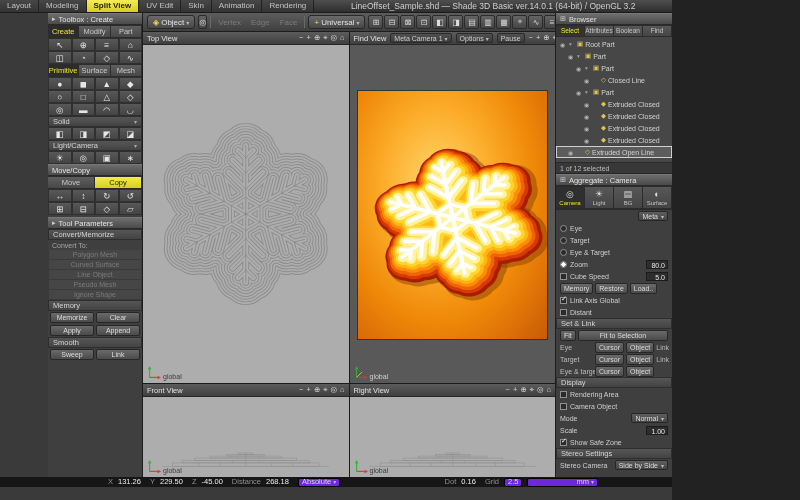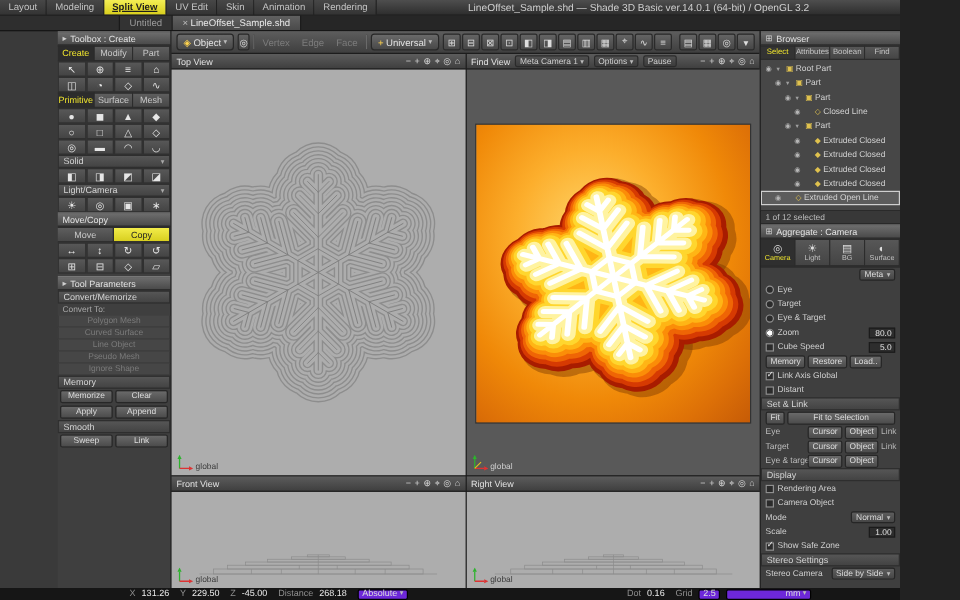--- a/index.html
+++ b/index.html
@@ -1,23 +1,23 @@
 <!DOCTYPE html>
 <html><head>
 <meta charset="utf-8">
 <style>
   html,body{margin:0;padding:0;background:#222;}
   *{box-sizing:border-box;font-family:"Liberation Sans",sans-serif;-webkit-font-smoothing:antialiased;}
-  .app{position:relative;width:750px;height:500px;overflow:hidden;background:#3a3a3a;color:#ccc;font-size:8px;}
+  .app{position:relative;width:672px;height:500px;overflow:hidden;background:#3a3a3a;color:#ccc;font-size:8px;}
 
   
   .titlebar{height:13px;display:flex;align-items:stretch;background:linear-gradient(#4e4e4e,#2e2e2e);border-bottom:1px solid #1c1c1c;position:relative;}
   .mode-tabs{display:flex;align-items:stretch;flex:0 0 auto;}
   .mode-tab{padding:0 7px;line-height:12px;font-size:8px;color:#c3c3c3;background:linear-gradient(#474747,#343434);border-right:1px solid #222;cursor:default;white-space:nowrap;}
-  .mode-tab.active{background:linear-gradient(#f4ee54,#d9cf1e);color:#1d1d1d;font-weight:bold;text-decoration:underline;}
+  .mode-tab.active{background:linear-gradient(#f4ee54,#d9cf1e);color:#1d1d1d;font-weight:bold;}
   .win-title{flex:1;min-width:0;text-align:center;line-height:13px;font-size:8.5px;color:#cfcfcf;white-space:nowrap;overflow:hidden;}
 
   
   .tabbar{height:13px;background:#262626;display:flex;align-items:stretch;border-bottom:1px solid #161616;}
   .tab-spacer{width:100px;background:#2e2e2e;border-right:1px solid #1a1a1a;}
   .doc-tabs{display:flex;align-items:stretch;}
   .doc-tab{display:flex;align-items:center;gap:2px;padding:0 8px;font-size:8px;color:#9b9b9b;background:#333;border-right:1px solid #1c1c1c;white-space:nowrap;}
   .doc-tab.active{background:linear-gradient(#616161,#4a4a4a);color:#e8e8e8;}
   .tab-close{font-size:8px;color:#bbb;}
   .tab-close:empty{display:none;}
@@ -144,34 +144,20 @@
         <div class="mode-tab">Modeling</div>
         <div class="mode-tab active">Split View</div>
         <div class="mode-tab">UV Edit</div>
         <div class="mode-tab">Skin</div>
         <div class="mode-tab">Animation</div>
         <div class="mode-tab">Rendering</div>
       </div>
     <div class="win-title">LineOffset_Sample.shd — Shade 3D Basic ver.14.0.1 (64-bit) / OpenGL 3.2</div>
   </div>
 
-  <div class="tabbar">
-    <div class="tab-spacer"></div>
-    <div class="doc-tabs">
-
-    <div class="doc-tab">
-
-          <span>Untitled</span>
-        </div>
-        <div class="doc-tab active">
-          <span class="tab-close">×</span>
-          <span>LineOffset_Sample.shd</span>
-        </div>
-      </div>
-  </div>
 
   <div class="main">
 
     <div class="left-panel">
       <div class="panel-header">
         <span class="ph-icon">▸</span>
         <span>Toolbox : Create</span>
       </div>
       <div class="tri-tabs">
 

